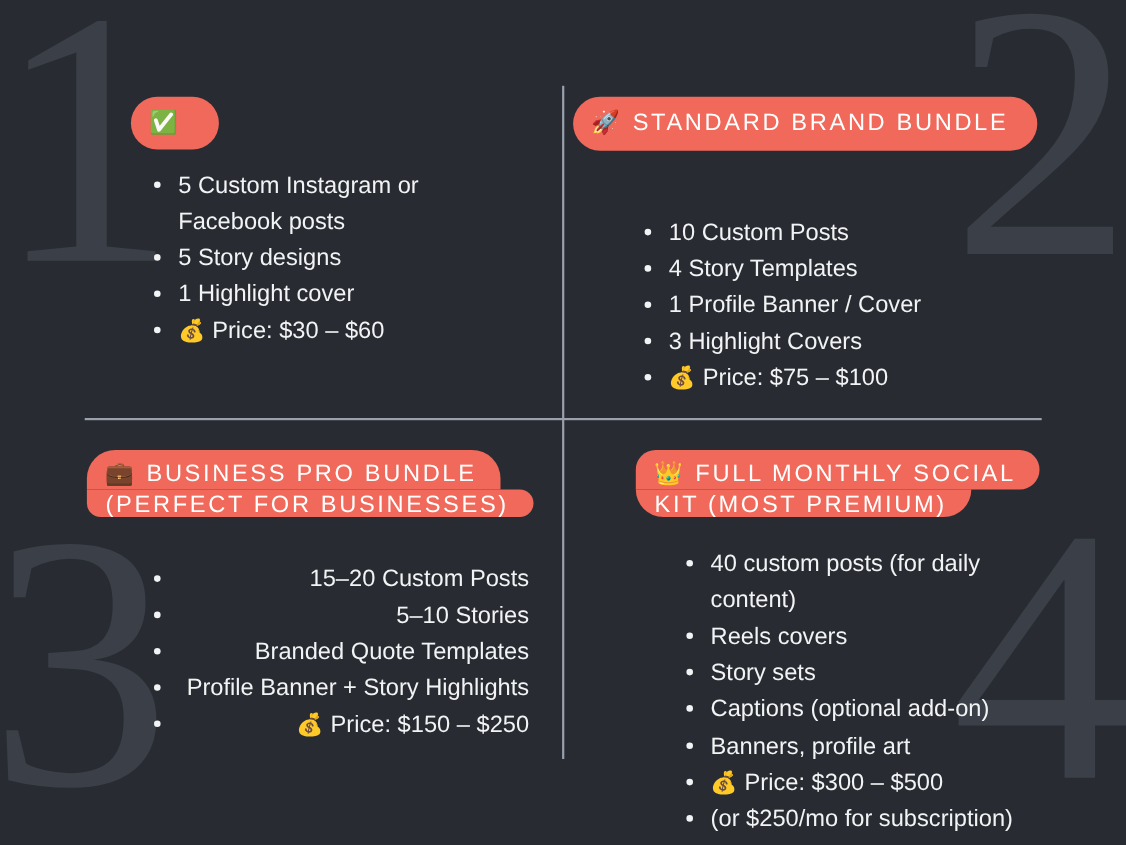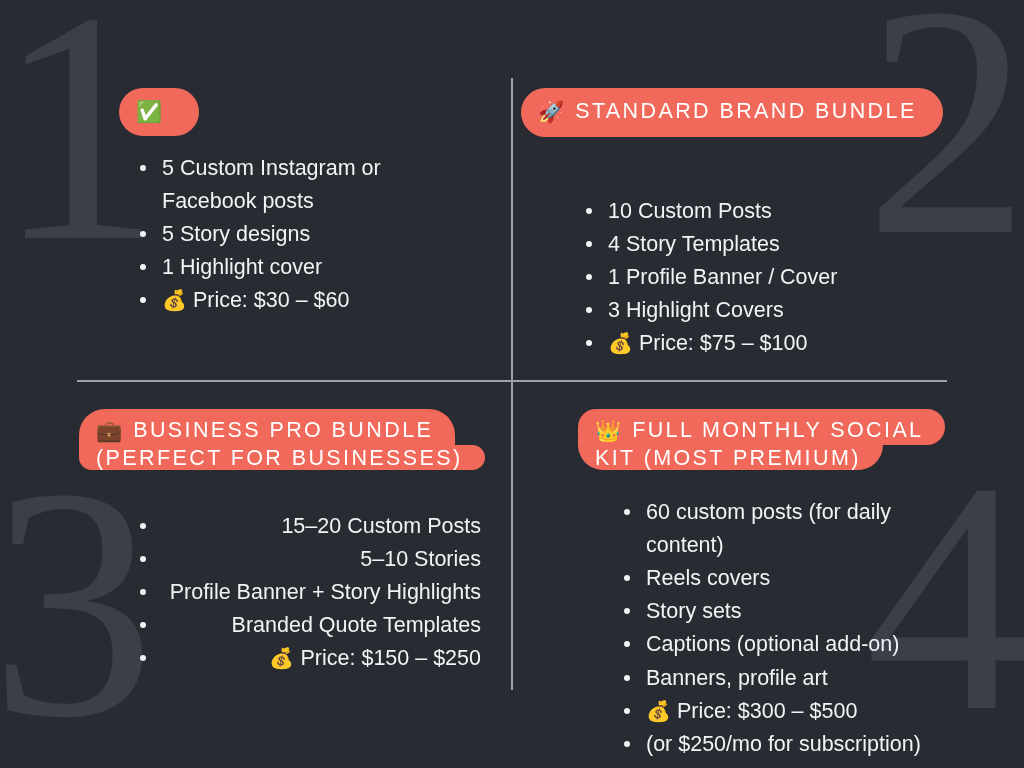--- a/index.html
+++ b/index.html
@@ -188,38 +188,38 @@
         <span class="pill-emoji">💼</span>
         <span>BUSINESS PRO BUNDLE</span>
       </div>
       <div class="pill-line pill-bottom">
         <span>(PERFECT FOR BUSINESSES)</span>
       </div>
     </div>
     <ul class="items">
       <li><span>15–20 Custom Posts</span></li>
       <li><span>5–10 Stories</span></li>
+      <li><span>Branded Quote Templates</span></li>
       <li><span>Profile Banner + Story Highlights</span></li>
-      <li><span>Branded Quote Templates</span></li>
       <li><span class="emoji">💰</span>&nbsp;<span>Price: $150 – $250</span></li>
     </ul>
   </section>
 
   <section class="quad" id="q4">
     <div class="pill-wrap">
       <div class="pill-line pill-top wide">
         <span class="pill-emoji">👑</span>
         <span>FULL MONTHLY SOCIAL</span>
       </div>
       <div class="pill-line pill-bottom narrow">
         <span>KIT (MOST PREMIUM)</span>
       </div>
     </div>
     <ul class="items">
-      <li><span>60 custom posts (for daily content)</span></li>
+      <li><span>40 custom posts (for daily content)</span></li>
       <li><span>Reels covers</span></li>
       <li><span>Story sets</span></li>
       <li><span>Captions (optional add-on)</span></li>
       <li><span>Banners, profile art</span></li>
       <li><span class="emoji">💰</span>&nbsp;<span>Price: $300 – $500</span></li>
       <li><span>(or $250/mo for subscription)</span></li>
     </ul>
   </section>
 
 </div>

